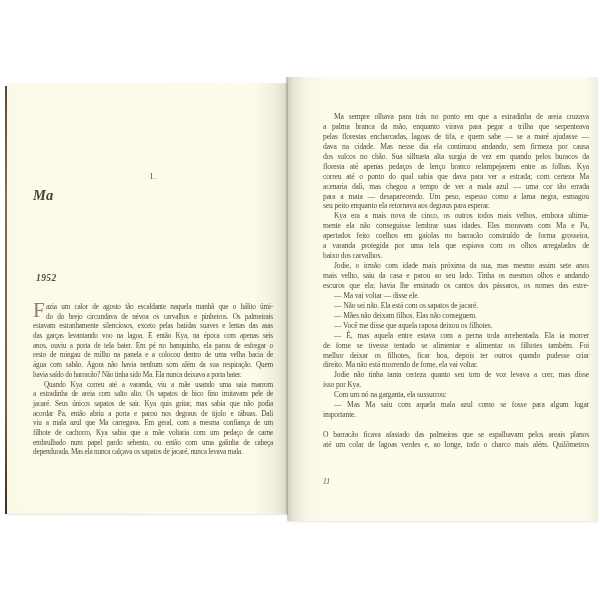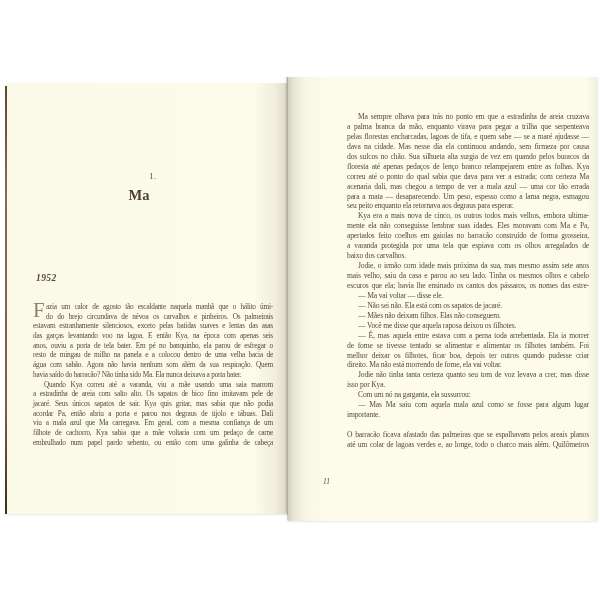--- a/index.html
+++ b/index.html
@@ -33,36 +33,36 @@
     background:linear-gradient(to right,rgba(80,70,50,0.05),rgba(80,70,50,0.28));
   }
 
   
   .txt { color:#57493b; }
   .chapter-number {
     position:absolute; left:26px; top:88px; width:240px;
     text-align:center; font-size:8.5px; letter-spacing:0.6px; color:#52453a;
   }
   .chapter-title {
-    position:absolute; left:12px; top:104px; width:240px;
-    text-align:center; font-size:14.5px; font-weight:700; color:#4c4033;
+    position:absolute; left:26px; top:104px; width:240px;
+    text-align:left; font-size:14.5px; font-style:italic; font-weight:700; color:#4c4033;
   }
   .section-year {
     position:absolute; left:29px; top:190px;
     font-size:9.5px; font-style:italic; font-weight:600; letter-spacing:0.4px; color:#55483a;
   }
   .dropcap {
     position:absolute; left:26px; top:217px;
     font-size:21px; line-height:20px; color:#8f8069;
   }
   .body-text { position:absolute; }
   .left-body  { left:26px; top:219px; width:240px; font-size:7.3px; letter-spacing:-0.22px; color:#57493b; }
   .right-body { left:36px;  top:35px;  width:266px; font-size:7.6px; letter-spacing:-0.16px; color:#57493b; }
   .left-body  .line { height:9.7px;  line-height:9.7px;  }
-  .right-body .line { height:9.95px; line-height:9.95px;margin-left:24px; }
+  .right-body .line { height:9.95px; line-height:9.95px; }
   .line { text-align:justify; text-align-last:justify; }
   .line.last  { text-align-last:left; }
   .line.indent{ text-indent:11px; }
   .line.inset { margin-left:13px; }
   .para.gap-before { margin-top:10px; }
   .page-number {
     position:absolute; left:36px; top:400px; width:240px;
     text-align:left; font-style:italic; font-size:7.5px; color:#5a4c3e;
   }
 </style>
@@ -89,20 +89,21 @@
           <div class="line last">havia saído do barracão? Não tinha sido Ma. Ela nunca deixava a porta bater.</div>
         </div>
         <div class="para">
           <div class="line indent">Quando Kya correu até a varanda, viu a mãe usando uma saia marrom</div>
           <div class="line">a estradinha de areia com salto alto. Os sapatos de bico fino imitavam pele de</div>
           <div class="line">jacaré. Seus únicos sapatos de sair. Kya quis gritar, mas sabia que não podia</div>
           <div class="line">acordar Pa, então abriu a porta e parou nos degraus de tijolo e tábuas. Dali</div>
           <div class="line">viu a mala azul que Ma carregava. Em geral, com a mesma confiança de um</div>
           <div class="line">filhote de cachorro, Kya sabia que a mãe voltaria com um pedaço de carne</div>
           <div class="line">embrulhado num papel pardo sebento, ou então com uma galinha de cabeça</div>
+          <div class="line last">dependurada. Mas ela nunca calçava os sapatos de jacaré, nunca levava mala.</div>
         </div>
       </div>
   </div>
 
   <div class="page page-right">
     <div class="body-text right-body">
         <div class="para">
           <div class="line indent">Ma sempre olhava para trás no ponto em que a estradinha de areia cruzava</div>
           <div class="line">a palma branca da mão, enquanto virava para pegar a trilha que serpenteava</div>
           <div class="line">pelas florestas encharcadas, lagoas de tifa, e quem sabe — se a maré ajudasse —</div>
@@ -116,21 +117,21 @@
         </div>
         <div class="para">
           <div class="line indent">Kya era a mais nova de cinco, os outros todos mais velhos, embora ultima-</div>
           <div class="line">mente ela não conseguisse lembrar suas idades. Eles moravam com Ma e Pa,</div>
           <div class="line">apertados feito coelhos em gaiolas no barracão construído de forma grosseira,</div>
           <div class="line">a varanda protegida por uma tela que espiava com os olhos arregalados de</div>
           <div class="line last">baixo dos carvalhos.</div>
         </div>
         <div class="para">
           <div class="line indent">Jodie, o irmão com idade mais próxima da sua, mas mesmo assim sete anos</div>
-          <div class="line">mais velho, saiu da casa e parou ao seu lado. Tinha os mesmos olhos e cabelo</div>
+          <div class="line">mais velho, saiu da casa e parou ao seu lado. Tinha os mesmos olhos e andando</div>
           <div class="line">escuros que ela; havia lhe ensinado os cantos dos pássaros, os nomes das estre-</div>
         </div>
         <div class="para">
           <div class="line last indent">— Ma vai voltar — disse ele.</div>
         </div>
         <div class="para">
           <div class="line last indent">— Não sei não. Ela está com os sapatos de jacaré.</div>
         </div>
         <div class="para">
           <div class="line last indent">— Mães não deixam filhos. Elas não conseguem.</div>

